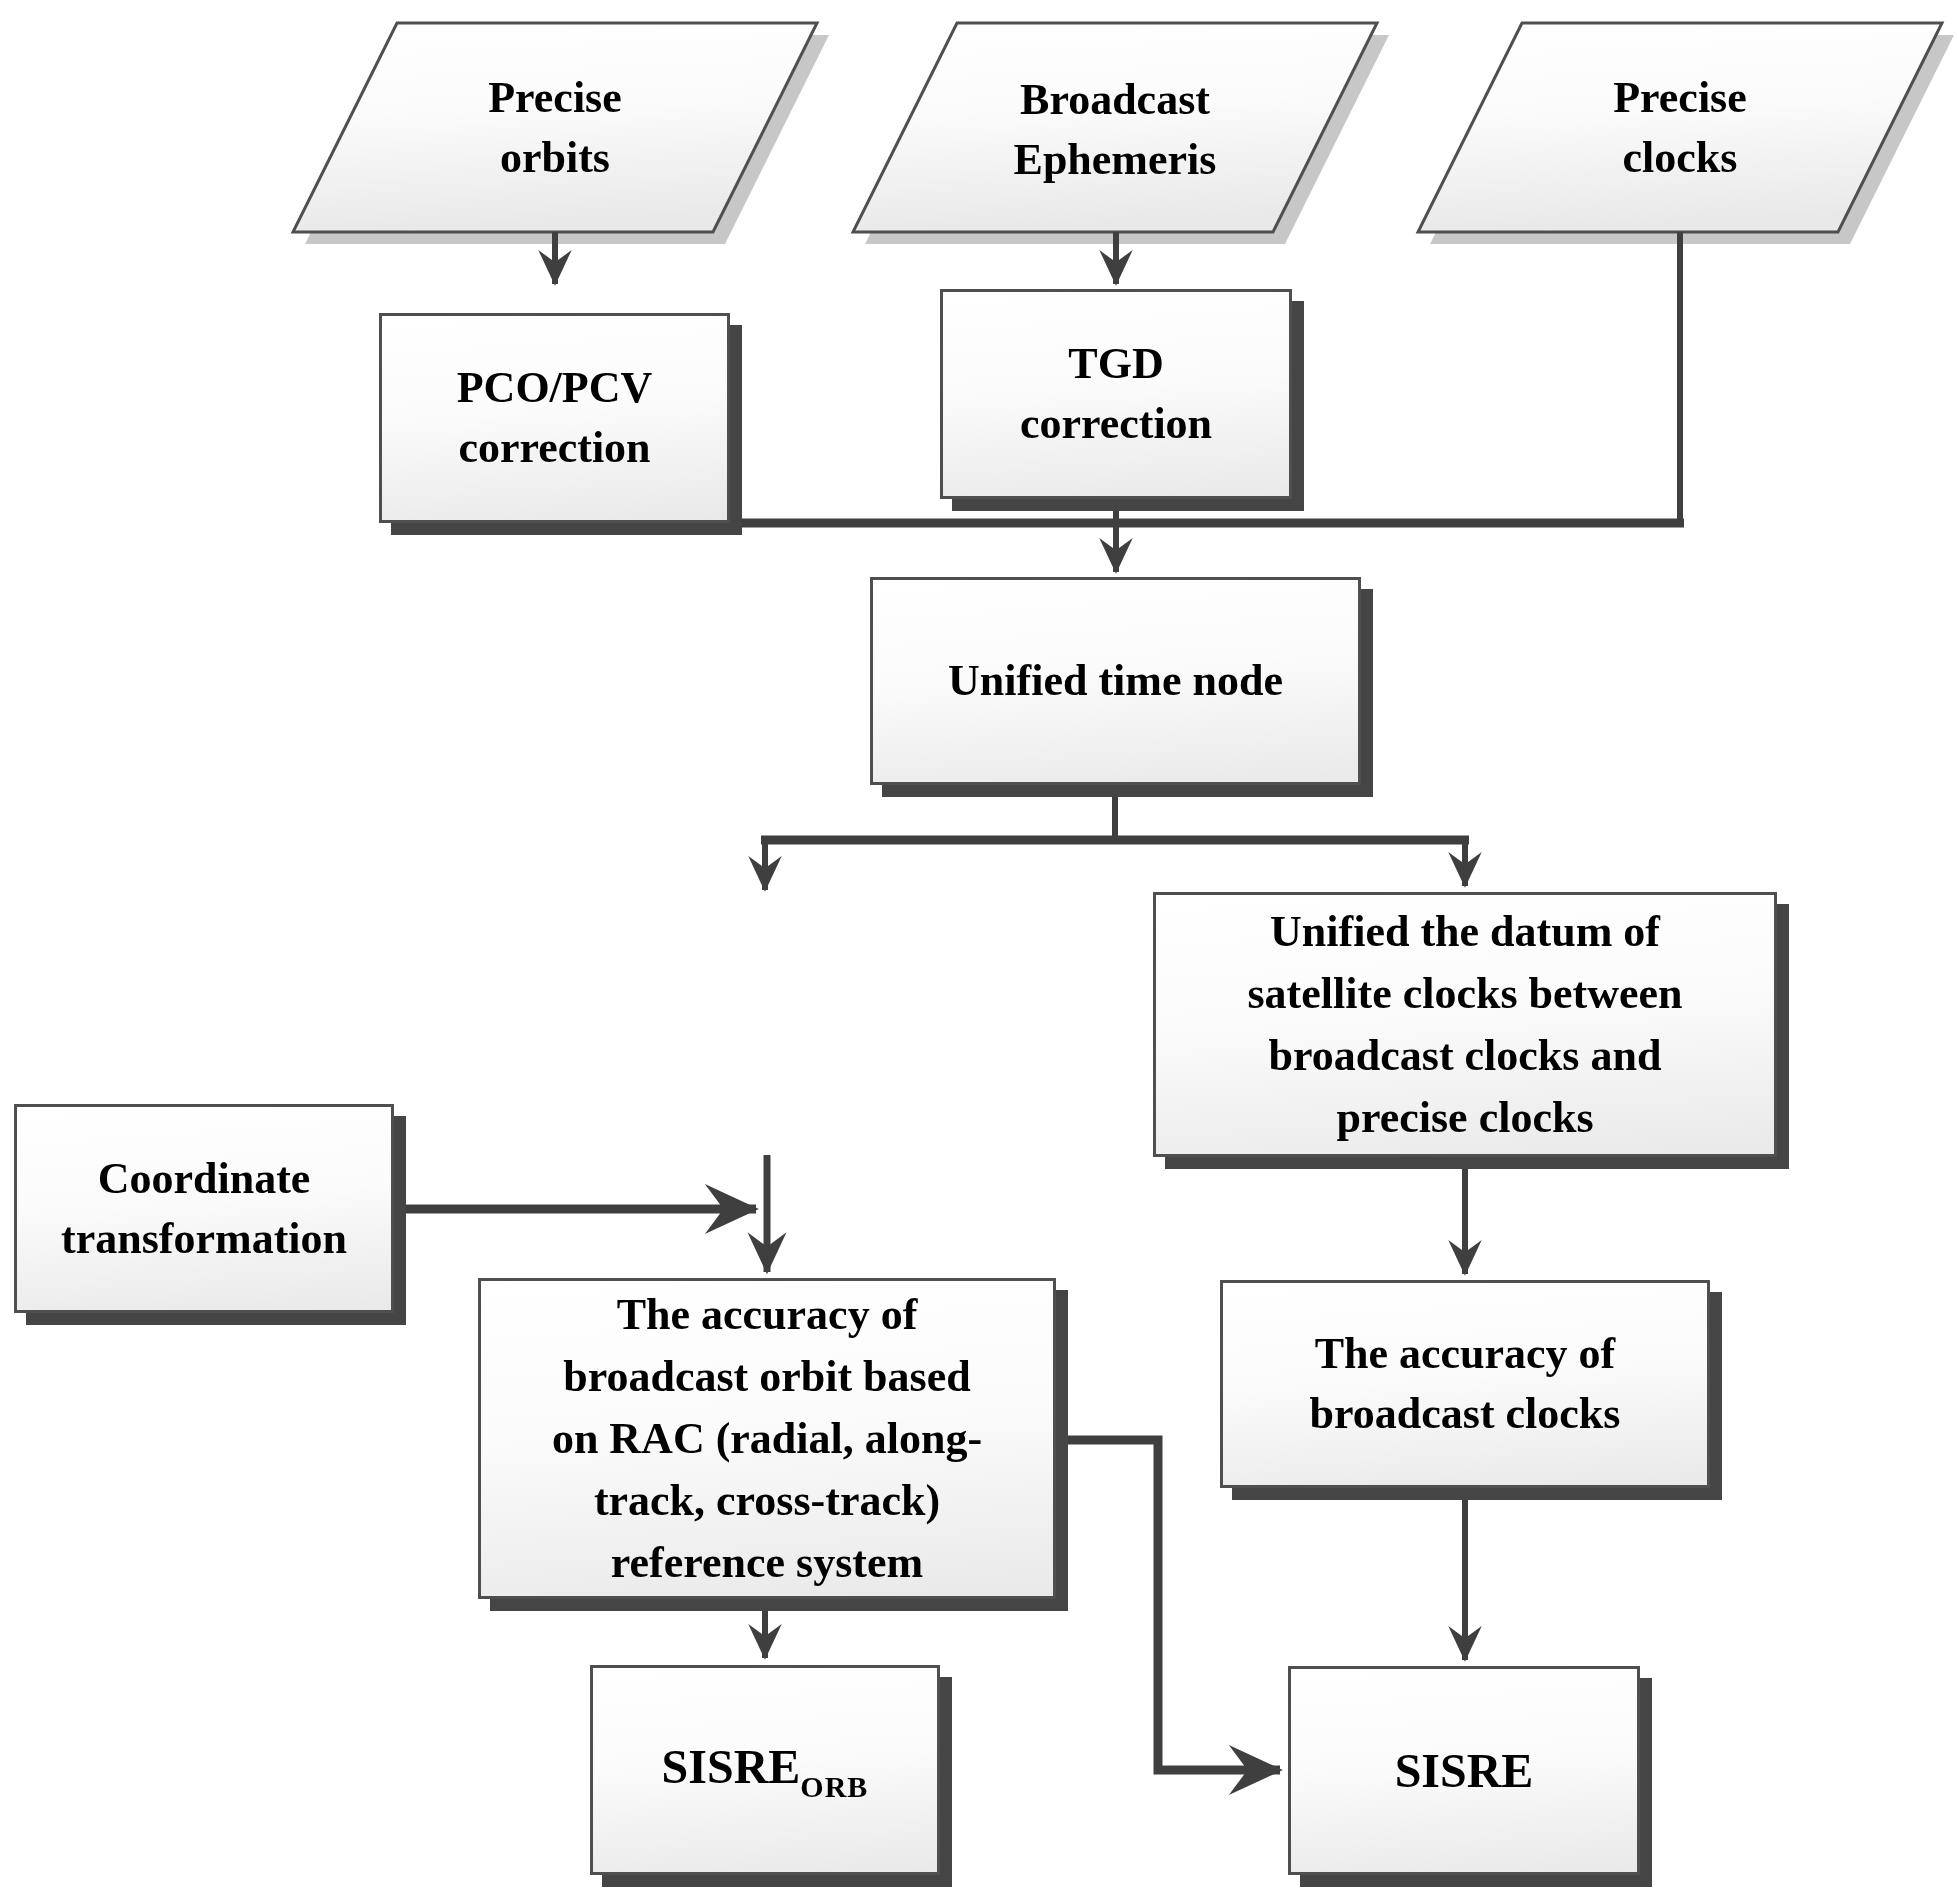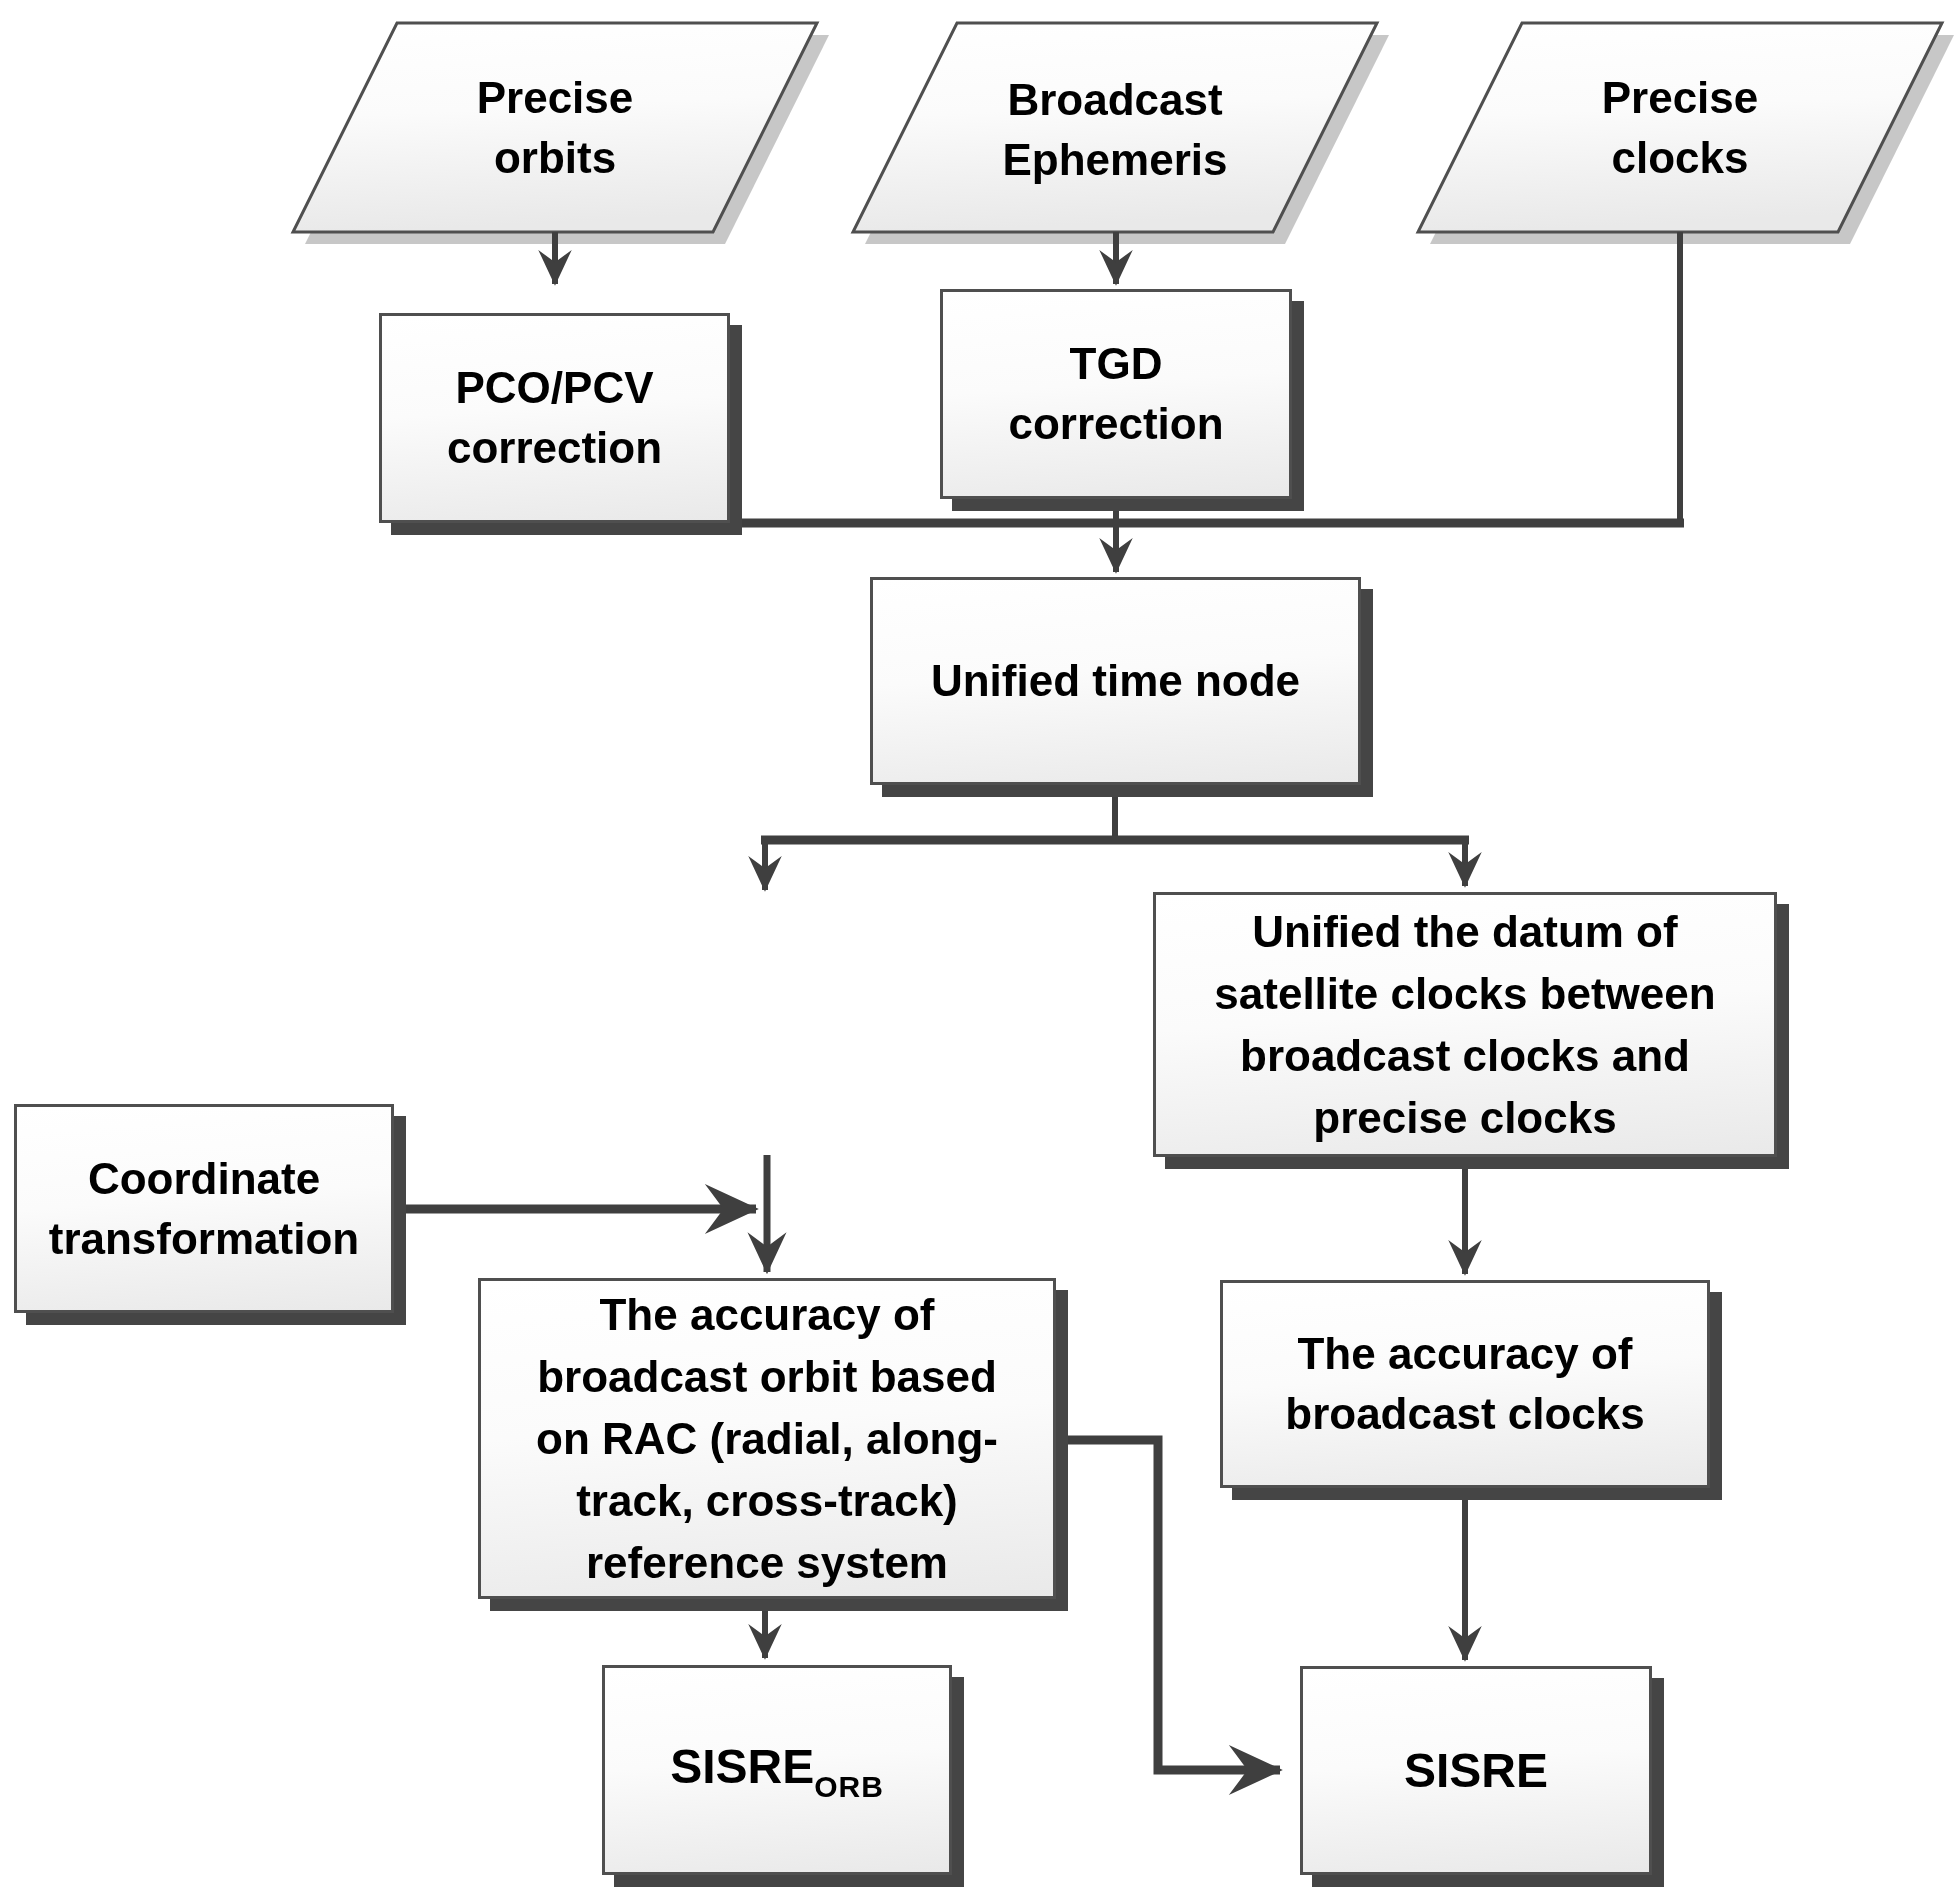--- a/index.html
+++ b/index.html
@@ -5,21 +5,21 @@
   html, body {
     margin: 0;
     padding: 0;
     background: #ffffff;
   }
   #stage {
     position: relative;
     width: 1957px;
     height: 1903px;
     background: #ffffff;
-    font-family: Liberation Sans, sans-serif;
+    font-family: Liberation Serif, serif;
     overflow: hidden;
   }
   #connector-layer {
     position: absolute;
     left: 0; top: 0;
     width: 1957px; height: 1903px;
   }
   .edge {
     fill: none;
     stroke: #3f3f3f;
@@ -37,21 +37,21 @@
     align-items: center;
     justify-content: center;
     text-align: center;
     color: #000000;
     font-weight: bold;
     font-size: 44px;
     line-height: 60px;
     white-space: pre-line;
   }
   .node.multiline { line-height: 62px; }
-  .node.big-label { font-size: 48px; margin-left: 12px; }
+  .node.big-label { font-size: 48px; }
   .pnode-label {
     position: absolute;
     display: flex;
     align-items: center;
     justify-content: center;
     text-align: center;
     color: #000000;
     font-weight: bold;
     font-size: 44px;
     line-height: 60px;

